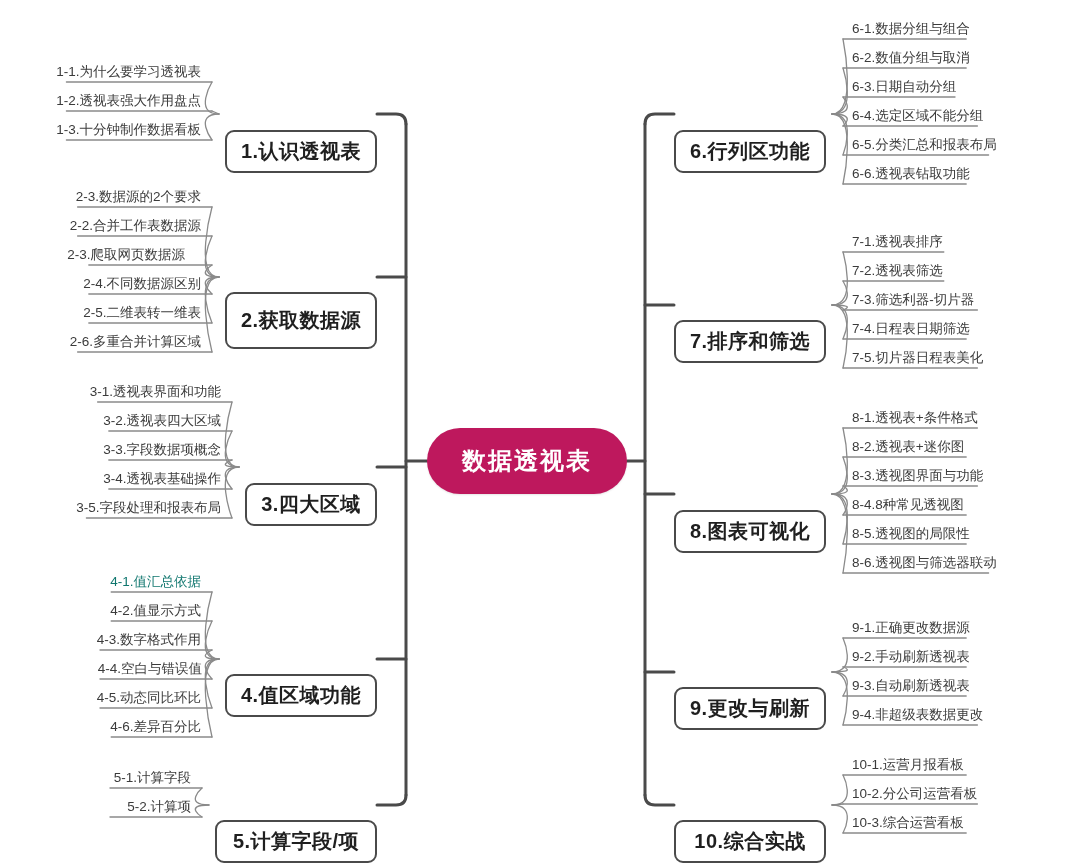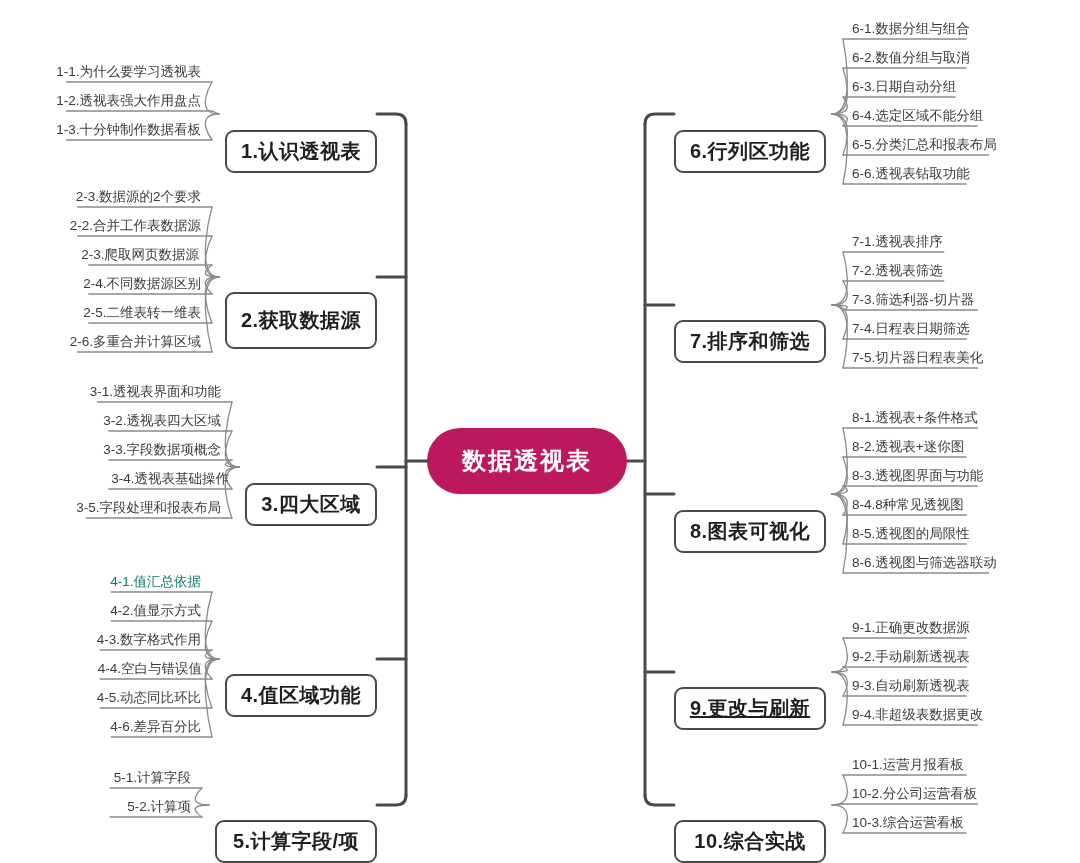--- a/index.html
+++ b/index.html
@@ -153,29 +153,29 @@
     </svg>
   <div id="nodes-layer">
       <div class="root" style="left: 427px; top: 428px; width: 200px; height: 66px; background: #be185d; color: rgb(255, 255, 255);">数据透视表</div>
       <div class="node node-main" style="left: 225px; top: 93px; width: 152px; height: 43px; border-color: rgb(74, 74, 74); color: rgb(31, 31, 31);">1.认识透视表</div>
       <div class="leaf left" style="top: 63px; left: 0px; width: 205px; padding-right: 4px; color: rgb(59, 59, 59);">1-1.为什么要学习透视表</div>
       <div class="leaf left" style="top: 92px; left: 0px; width: 205px; padding-right: 4px; color: rgb(59, 59, 59);">1-2.透视表强大作用盘点</div>
       <div class="leaf left" style="top: 121px; left: 0px; width: 205px; padding-right: 4px; color: rgb(59, 59, 59);">1-3.十分钟制作数据看板</div>
       <div class="node node-main" style="left: 225px; top: 255px; width: 152px; height: 57px; border-color: rgb(74, 74, 74); color: rgb(31, 31, 31);">2.获取数据源</div>
       <div class="leaf left" style="top: 188px; left: 0px; width: 205px; padding-right: 4px; color: rgb(59, 59, 59);">2-3.数据源的2个要求</div>
       <div class="leaf left" style="top: 217px; left: 0px; width: 205px; padding-right: 4px; color: rgb(59, 59, 59);">2-2.合并工作表数据源</div>
-      <div class="leaf left" style="top: 246px; left: 0px; width: 205px; padding-right: 6px; color: rgb(59, 59, 59);">2-3.爬取网页数据源</div>
+      <div class="leaf left" style="top: 246px; left: 0px; width: 205px; padding-right: 20px; color: rgb(59, 59, 59);">2-3.爬取网页数据源</div>
       <div class="leaf left" style="top: 275px; left: 0px; width: 205px; padding-right: 4px; color: rgb(59, 59, 59);">2-4.不同数据源区别</div>
       <div class="leaf left" style="top: 304px; left: 0px; width: 205px; padding-right: 4px; color: rgb(59, 59, 59);">2-5.二维表转一维表</div>
       <div class="leaf left" style="top: 333px; left: 0px; width: 205px; padding-right: 4px; color: rgb(59, 59, 59);">2-6.多重合并计算区域</div>
       <div class="node node-main" style="left: 245px; top: 446px; width: 132px; height: 43px; border-color: rgb(74, 74, 74); color: rgb(31, 31, 31);">3.四大区域</div>
       <div class="leaf left" style="top: 383px; left: 0px; width: 225px; padding-right: 4px; color: rgb(59, 59, 59);">3-1.透视表界面和功能</div>
       <div class="leaf left" style="top: 412px; left: 0px; width: 225px; padding-right: 4px; color: rgb(59, 59, 59);">3-2.透视表四大区域</div>
       <div class="leaf left" style="top: 441px; left: 0px; width: 225px; padding-right: 4px; color: rgb(59, 59, 59);">3-3.字段数据项概念</div>
-      <div class="leaf left" style="top: 470px; left: 0px; width: 225px; padding-right: 4px; color: rgb(59, 59, 59); margin-left: 8px;">3-4.透视表基础操作</div>
+      <div class="leaf left" style="top: 470px; left: 0px; width: 225px; padding-right: 4px; color: rgb(59, 59, 59);">3-4.透视表基础操作</div>
       <div class="leaf left" style="top: 499px; left: 0px; width: 225px; padding-right: 4px; color: rgb(59, 59, 59);">3-5.字段处理和报表布局</div>
       <div class="node node-main" style="left: 225px; top: 637px; width: 152px; height: 43px; border-color: rgb(74, 74, 74); color: rgb(31, 31, 31); text-align: center;">4.值区域功能</div>
       <div class="leaf left" style="top: 573px; left: 0px; width: 205px; padding-right: 4px; color: #0f766e;">4-1.值汇总依据</div>
       <div class="leaf left" style="top: 602px; left: 0px; width: 205px; padding-right: 4px; color: rgb(59, 59, 59);">4-2.值显示方式</div>
       <div class="leaf left" style="top: 631px; left: 0px; width: 205px; padding-right: 4px; color: rgb(59, 59, 59);">4-3.数字格式作用</div>
       <div class="leaf left" style="top: 660px; left: 0px; width: 206px; padding-right: 4px; color: rgb(59, 59, 59);">4-4.空白与错误值</div>
       <div class="leaf left" style="top: 689px; left: 0px; width: 205px; padding-right: 4px; color: rgb(59, 59, 59);">4-5.动态同比环比</div>
       <div class="leaf left" style="top: 718px; left: 0px; width: 205px; padding-right: 4px; color: rgb(59, 59, 59);">4-6.差异百分比</div>
       <div class="node node-main" style="left: 215px; top: 783px; width: 162px; height: 43px; border-color: rgb(74, 74, 74); color: rgb(31, 31, 31);">5.计算字段/项</div>
       <div class="leaf left" style="top: 769px; left: 0px; width: 195px; padding-right: 4px; color: rgb(59, 59, 59);">5-1.计算字段</div>
@@ -193,21 +193,21 @@
       <div class="leaf right" style="top: 291px; left: 850px; width: 240px; padding-left: 2px; color: rgb(59, 59, 59);">7-3.筛选利器-切片器</div>
       <div class="leaf right" style="top: 320px; left: 850px; width: 240px; padding-left: 2px; color: rgb(59, 59, 59);">7-4.日程表日期筛选</div>
       <div class="leaf right" style="top: 349px; left: 850px; width: 240px; padding-left: 2px; color: rgb(59, 59, 59);">7-5.切片器日程表美化</div>
       <div class="node node-main" style="left: 674px; top: 473px; width: 152px; height: 43px; border-color: rgb(74, 74, 74); color: rgb(31, 31, 31);">8.图表可视化</div>
       <div class="leaf right" style="top: 409px; left: 850px; width: 240px; padding-left: 2px; color: rgb(59, 59, 59);">8-1.透视表+条件格式</div>
       <div class="leaf right" style="top: 438px; left: 850px; width: 240px; padding-left: 2px; color: rgb(59, 59, 59);">8-2.透视表+迷你图</div>
       <div class="leaf right" style="top: 467px; left: 850px; width: 240px; padding-left: 2px; color: rgb(59, 59, 59);">8-3.透视图界面与功能</div>
       <div class="leaf right" style="top: 496px; left: 850px; width: 240px; padding-left: 2px; color: rgb(59, 59, 59);">8-4.8种常见透视图</div>
       <div class="leaf right" style="top: 525px; left: 850px; width: 240px; padding-left: 2px; color: rgb(59, 59, 59);">8-5.透视图的局限性</div>
       <div class="leaf right" style="top: 554px; left: 850px; width: 240px; padding-left: 2px; color: rgb(59, 59, 59);">8-6.透视图与筛选器联动</div>
-      <div class="node node-main" style="left: 674px; top: 650px; width: 152px; height: 43px; border-color: rgb(74, 74, 74); color: rgb(31, 31, 31); text-decoration: underline;">9.更改与刷新</div>
+      <div class="node node-main" style="left: 674px; top: 650px; width: 152px; height: 43px; border-color: rgb(74, 74, 74); color: rgb(31, 31, 31);">9.更改与刷新</div>
       <div class="leaf right" style="top: 619px; left: 850px; width: 240px; padding-left: 2px; color: rgb(59, 59, 59);">9-1.正确更改数据源</div>
       <div class="leaf right" style="top: 648px; left: 850px; width: 240px; padding-left: 2px; color: rgb(59, 59, 59);">9-2.手动刷新透视表</div>
       <div class="leaf right" style="top: 677px; left: 850px; width: 240px; padding-left: 2px; color: rgb(59, 59, 59);">9-3.自动刷新透视表</div>
       <div class="leaf right" style="top: 706px; left: 850px; width: 240px; padding-left: 2px; color: rgb(59, 59, 59);">9-4.非超级表数据更改</div>
       <div class="node node-main" style="left: 674px; top: 783px; width: 152px; height: 43px; border-color: rgb(74, 74, 74); color: rgb(31, 31, 31);">10.综合实战</div>
       <div class="leaf right" style="top: 756px; left: 850px; width: 240px; padding-left: 2px; color: rgb(59, 59, 59);">10-1.运营月报看板</div>
       <div class="leaf right" style="top: 785px; left: 850px; width: 240px; padding-left: 2px; color: rgb(59, 59, 59);">10-2.分公司运营看板</div>
       <div class="leaf right" style="top: 814px; left: 850px; width: 240px; padding-left: 2px; color: rgb(59, 59, 59);">10-3.综合运营看板</div>
     </div>
 </div>

